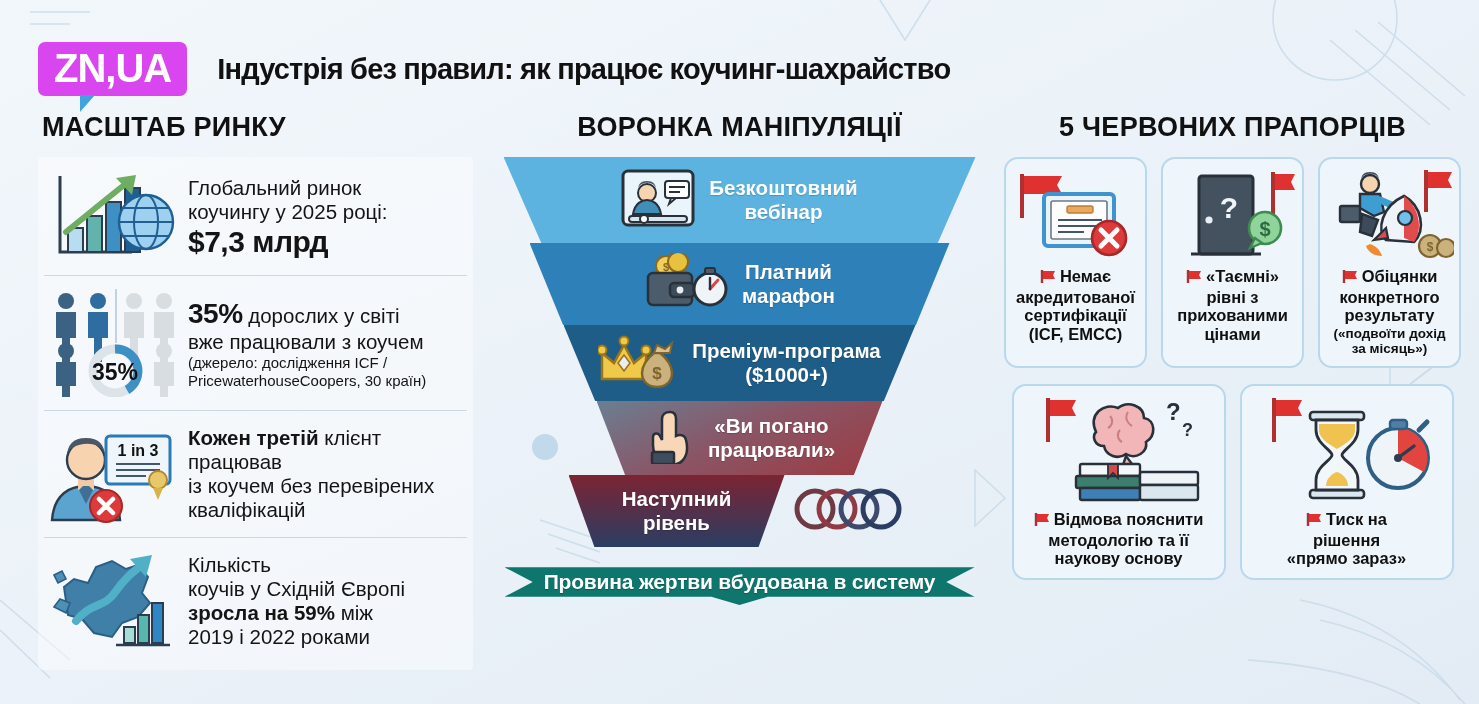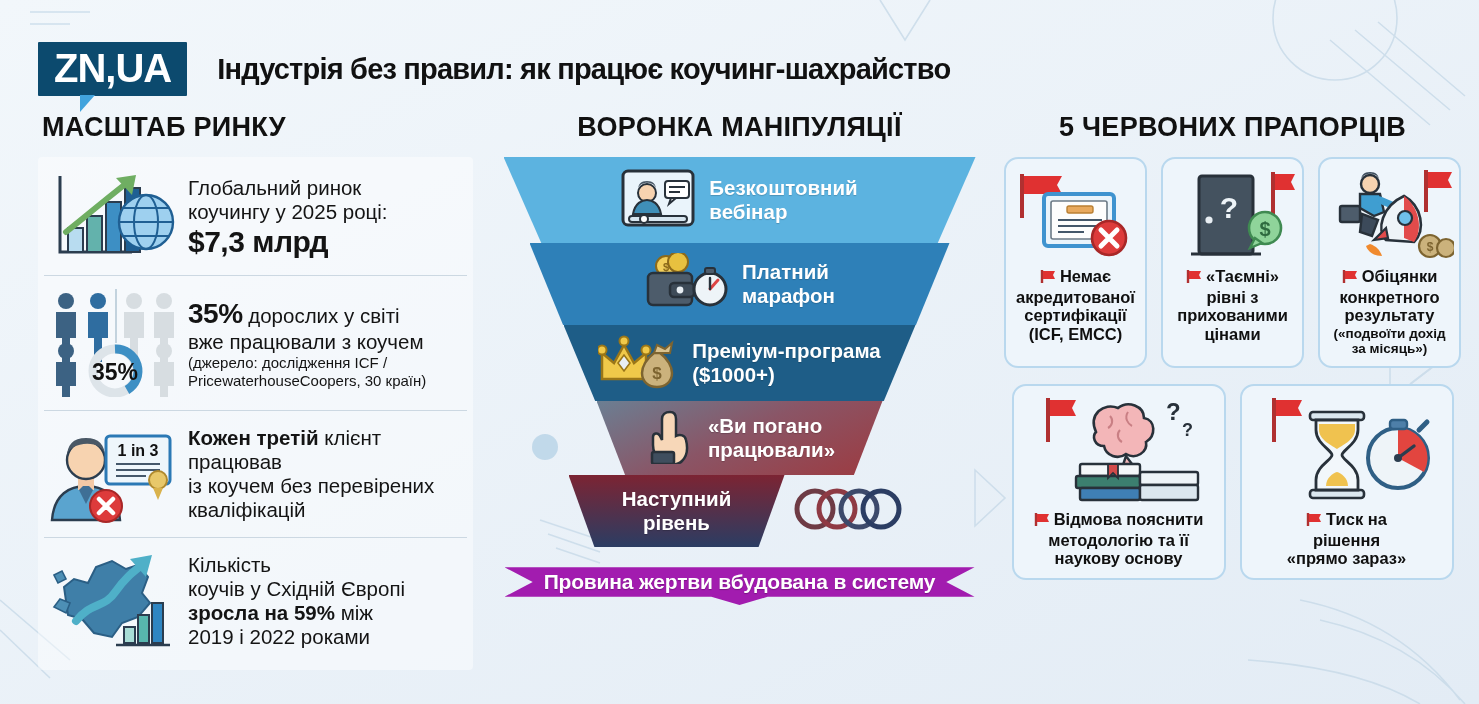--- a/index.html
+++ b/index.html
@@ -9,23 +9,23 @@
     background: #eaf1f7;
     overflow: hidden;
     position: relative;
   }
   #bg-deco { position: absolute; inset: 0; pointer-events: none; z-index: 0; }
   .layer { position: relative; z-index: 2; }
 
   
   #header { display: flex; align-items: center; padding: 26px 0 0 38px; height: 112px; }
   #logo {
-    position: relative; background: #0c4a6e; color: #fff;
+    position: relative; background: #d946ef; color: #fff;
     font-weight: bold; font-size: 40px; letter-spacing: -1px;
-    padding: 6px 16px 8px 16px; border-radius: 1px; line-height: 1;
+    padding: 6px 16px 8px 16px; border-radius: 7px; line-height: 1;
     font-family: "Liberation Sans", sans-serif;
   }
   #logo::after {
     content: ""; position: absolute; left: 42px; bottom: -16px;
     border-left: 15px solid #41a3dd; border-bottom: 17px solid transparent;
   }
   #title {
     margin-left: 30px; font-size: 29px; font-weight: bold; color: #111;
     letter-spacing: -0.8px; white-space: nowrap;
   }
@@ -49,30 +49,30 @@
   .big-num { font-size: 30px; font-weight: bold; letter-spacing: -0.5px; }
   .src { font-size: 15px; line-height: 1.15; }
 
   
   #col-mid { width: 505px; }
   #funnel { display: flex; flex-direction: column; align-items: center; }
   .fstage {
     display: flex; align-items: center; justify-content: center; gap: 14px;
     color: #fff; font-weight: bold; position: relative;
   }
-  .fstage .flabel { font-size: 20.5px; line-height: 1.15; text-align: left; text-shadow: 0 1px 1px rgba(0,0,0,.18); }
+  .fstage .flabel { font-size: 20.5px; line-height: 1.15; text-align: center; text-shadow: 0 1px 1px rgba(0,0,0,.18); }
   .farrow { width: 0; height: 0; position: relative; }
   .farrow svg { display: block; }
 
   
   #banner {
     width: 470px; height: 46px; margin: 12px auto 0;
     display: flex; align-items: center; justify-content: center;
     color: #fff; font-weight: bold; font-size: 21px; letter-spacing: -0.2px;
-    background: #a21caf;
+    background: #0f766e;
     clip-path: polygon(0 18%, 6% 50%, 0 82%, 44% 82%, 50% 100%, 56% 82%, 100% 82%, 94% 50%, 100% 18%);
     text-shadow: 0 1px 1px rgba(0,0,0,.25);
   }
 
   
   #col-right { width: 487px; padding: 0 18px 6px 12px; }
   .flag-grid { display: flex; flex-wrap: wrap; gap: 14px; justify-content: center; }
   .fcard {
     width: 143px; background: #eef5fb; border: 2.5px solid #b9d8ee;
     border-radius: 14px; padding: 8px 6px 10px;

